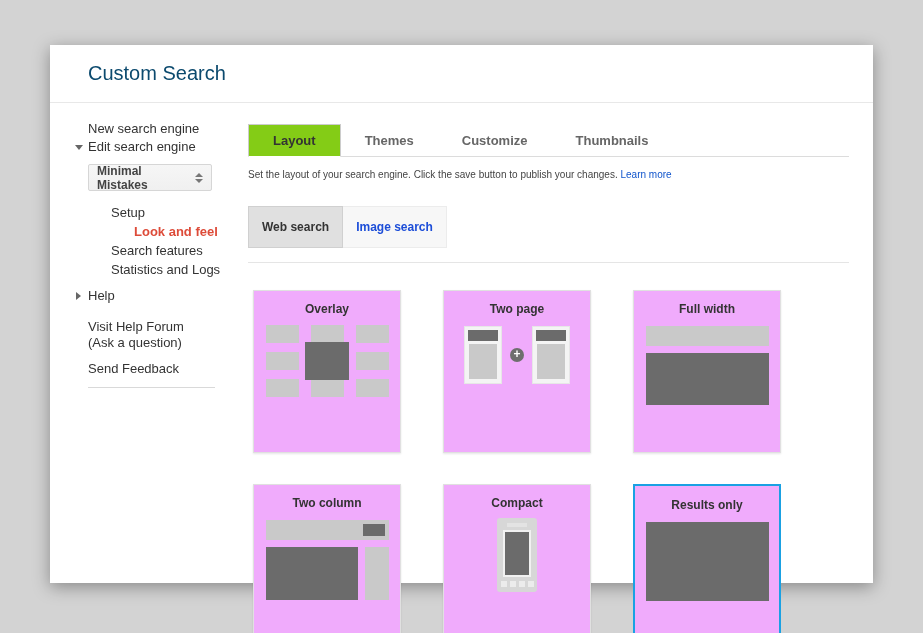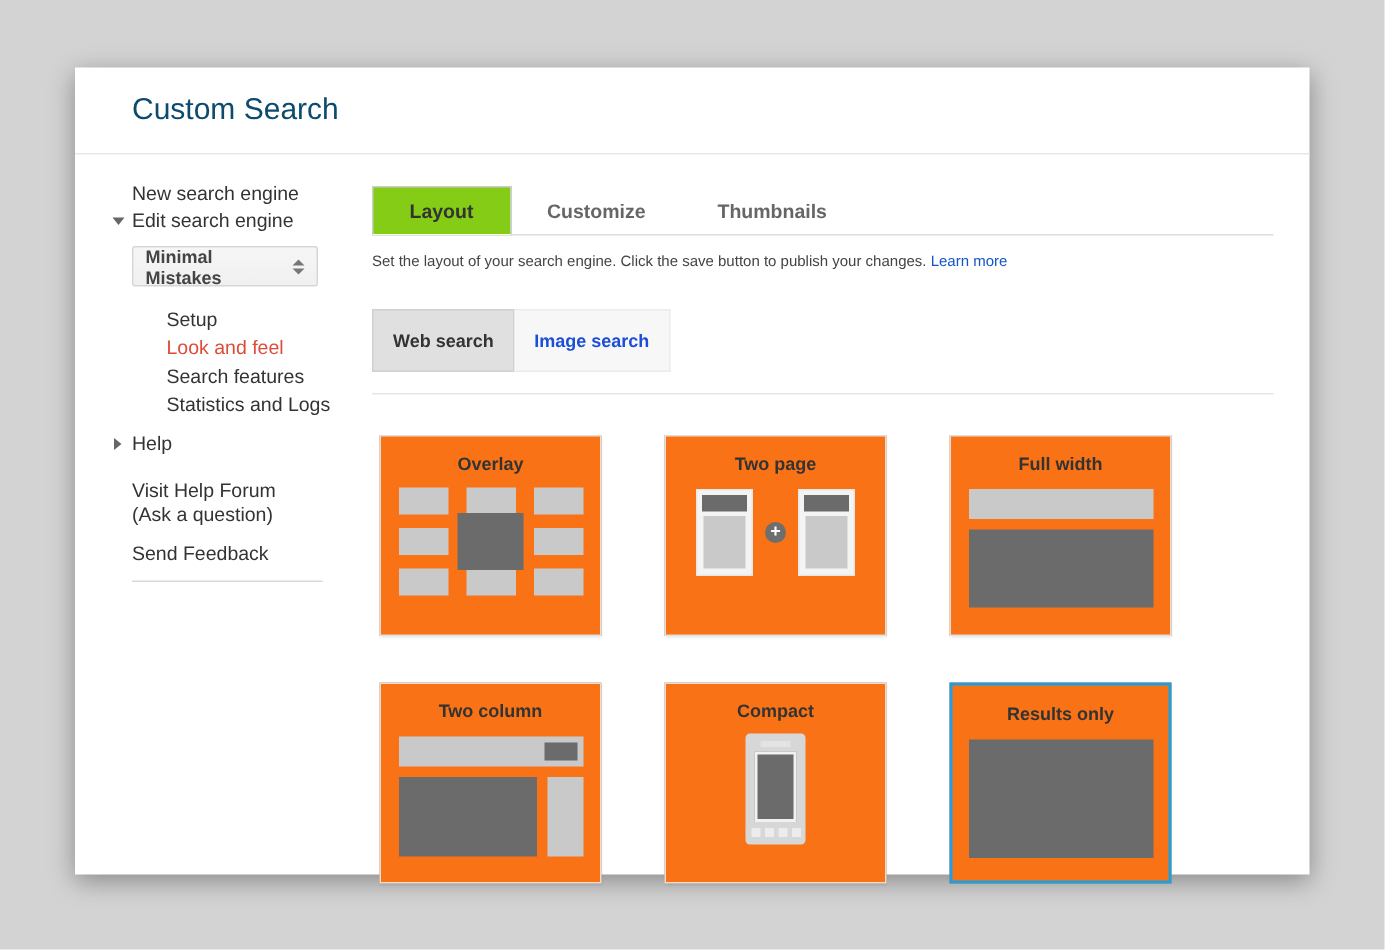--- a/index.html
+++ b/index.html
@@ -51,21 +51,21 @@
     background:linear-gradient(#f6f6f6,#f0f0f0);
     display:flex; align-items:center; justify-content:space-between;
     padding:0 8px; font-size:12px; font-weight:bold; color:#444;
     cursor:pointer;
   }
   .spinner { display:flex; flex-direction:column; gap:2px; }
   .spin-up { width:0;height:0;border-left:4px solid transparent;border-right:4px solid transparent;border-bottom:4px solid #777; }
   .spin-down { width:0;height:0;border-left:4px solid transparent;border-right:4px solid transparent;border-top:4px solid #777; }
   .side-menu { margin-top:12px; padding-left:23px; }
   .side-menu .menu-item { line-height:19px; cursor:pointer; }
-  .menu-item.active { color:#dd4b39; font-weight:normal; }
+  .menu-item.active { color:#dd4b39; font-weight:bold;margin-left:23px; }
   .side-help { margin-top:8px; }
   .side-links { margin-top:14px; line-height:16px; cursor:pointer; }
   .side-feedback { margin-top:10px; line-height:16px; cursor:pointer; }
   .side-divider { margin-top:10px; width:127px; border-bottom:1px solid #d9d9d9; }
 
   
   .content { flex:1; padding:21px 24px 0 0; }
   .tabs { display:flex; border-bottom:1px solid #dcdcdc; align-items:flex-end; }
   .tab {
     font-size:13px; font-weight:bold; color:#666;
@@ -90,21 +90,21 @@
   .rule { margin-top:14px; border-bottom:1px solid #e5e5e5; }
 
   
   .cards {
     margin:27px 0 0 5px;
     display:grid;
     grid-template-columns:repeat(3,148px);
     column-gap:42px; row-gap:31px;
   }
   .card {
-    height:134px; background:#f97316;
+    height:163px; background:#f0abfc;
     border:1px solid #e0e0e0;
     box-shadow:0 1px 2px rgba(0,0,0,0.10);
     position:relative; cursor:pointer;
   }
   .card.selected { border:2px solid #1aa1e3; box-shadow:none; }
   .card-title { margin-top:11px; text-align:center; font-size:12px; font-weight:bold; color:#333; }
   .card.selected .card-title { margin-top:12px; }
 
   
   .art-overlay { position:relative; width:123px; margin:9px auto 0; }
@@ -188,20 +188,21 @@
       <div class="side-feedback">
         <span>Send Feedback</span>
       </div>
       <div class="side-divider"></div>
     </div>
 
     <div class="content">
 
       <div class="tabs">
         <div class="tab active">Layout</div>
+        <div class="tab">Themes</div>
         <div class="tab">Customize</div>
         <div class="tab">Thumbnails</div>
       </div>
 
       <div class="desc">
         <span>Set the layout of your search engine. Click the save button to publish your changes. </span><a>Learn more</a>
       </div>
 
       <div class="search-type">
         <div class="st-btn active">Web search</div>

